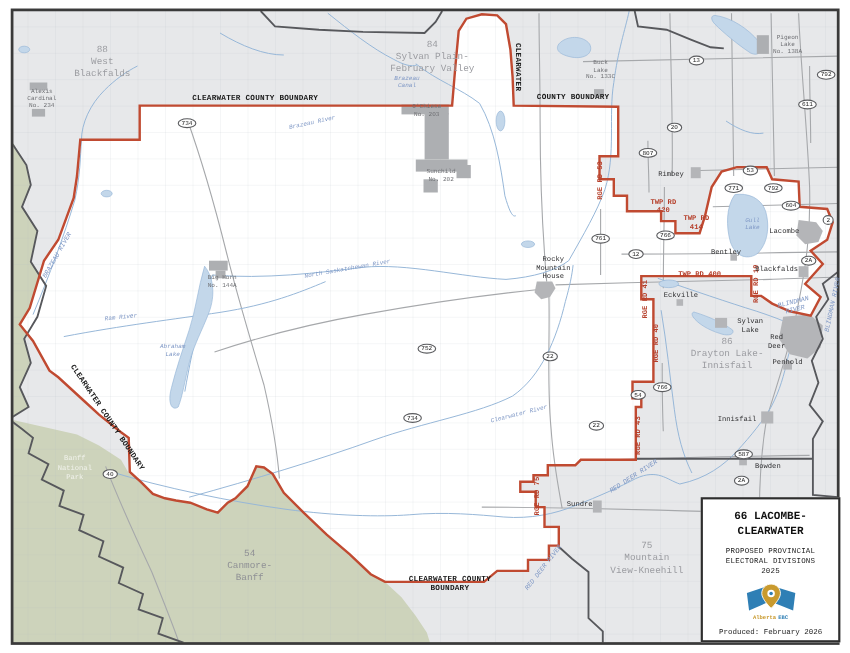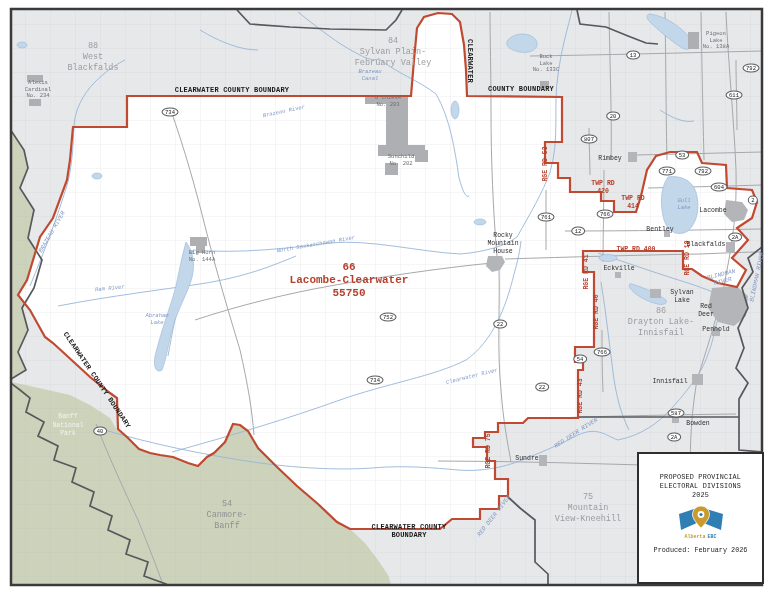--- a/index.html
+++ b/index.html
@@ -156,25 +156,20 @@
     <span class="ln">75</span>
     <span class="ln">Mountain</span>
     <span class="ln">View-Kneehill</span>
   </div>
   <div class="lbl nb nb54" style="left:227px;top:515px">
     <span class="ln">54</span>
     <span class="ln">Canmore-</span>
     <span class="ln">Banff</span>
   </div>
 
-  <div class="lbl focal-lbl" style="left:349px;top:280px">
-    <span class="ln">66</span>
-    <span class="ln">Lacombe-Clearwater</span>
-    <span class="ln">55750</span>
-  </div>
 
   <div class="lbl bnd" style="left:232px;top:90px">CLEARWATER COUNTY BOUNDARY</div>
   <div class="lbl bnd" style="left:470px;top:61px;transform:translate(-50%,-50%) rotate(90deg)">CLEARWATER</div>
   <div class="lbl bnd" style="left:521px;top:89px">COUNTY  BOUNDARY</div>
   <div class="lbl bnd" style="left:97px;top:380px;transform:translate(-50%,-50%) rotate(56deg)">CLEARWATER COUNTY BOUNDARY</div>
   <div class="lbl bnd" style="left:409px;top:531px">
     <span class="ln">CLEARWATER COUNTY</span>
     <span class="ln">BOUNDARY</span>
   </div>
 
@@ -295,20 +290,24 @@
   <span class="shield" style="left:580px;top:359px">54</span>
   <span class="shield" style="left:676px;top:413px">587</span>
   <span class="shield" style="left:674px;top:437px">2A</span>
   <span class="shield" style="left:500px;top:324px">22</span>
   <span class="shield" style="left:388px;top:317px">752</span>
   <span class="shield" style="left:375px;top:380px">734</span>
   <span class="shield" style="left:542px;top:387px">22</span>
   <span class="shield" style="left:100px;top:431px">40</span>
 
   <div class="legend">
+    <div class="legend-title">
+      <span class="ln">66 LACOMBE-</span>
+      <span class="ln">CLEARWATER</span>
+    </div>
     <div class="legend-sub">
       <span class="ln">PROPOSED PROVINCIAL</span>
       <span class="ln">ELECTORAL DIVISIONS</span>
       <span class="ln">2025</span>
     </div>
     <div class="logo">
       <svg width="46" height="32" viewBox="0 0 46 32">
         <polygon points="1,9 19,3 21,17 3,25" fill="#2f7fb5"></polygon>
         <polygon points="25,3 45,9 43,25 23,17" fill="#2f7fb5"></polygon>
         <path d="M23,1 C28,1 31.5,5 31.5,9.5 C31.5,15 23,23 23,23 C23,23 14.5,15 14.5,9.5 C14.5,5 18,1 23,1 Z" fill="#c99a2e" stroke="#fff" stroke-width="0.8"></path>

